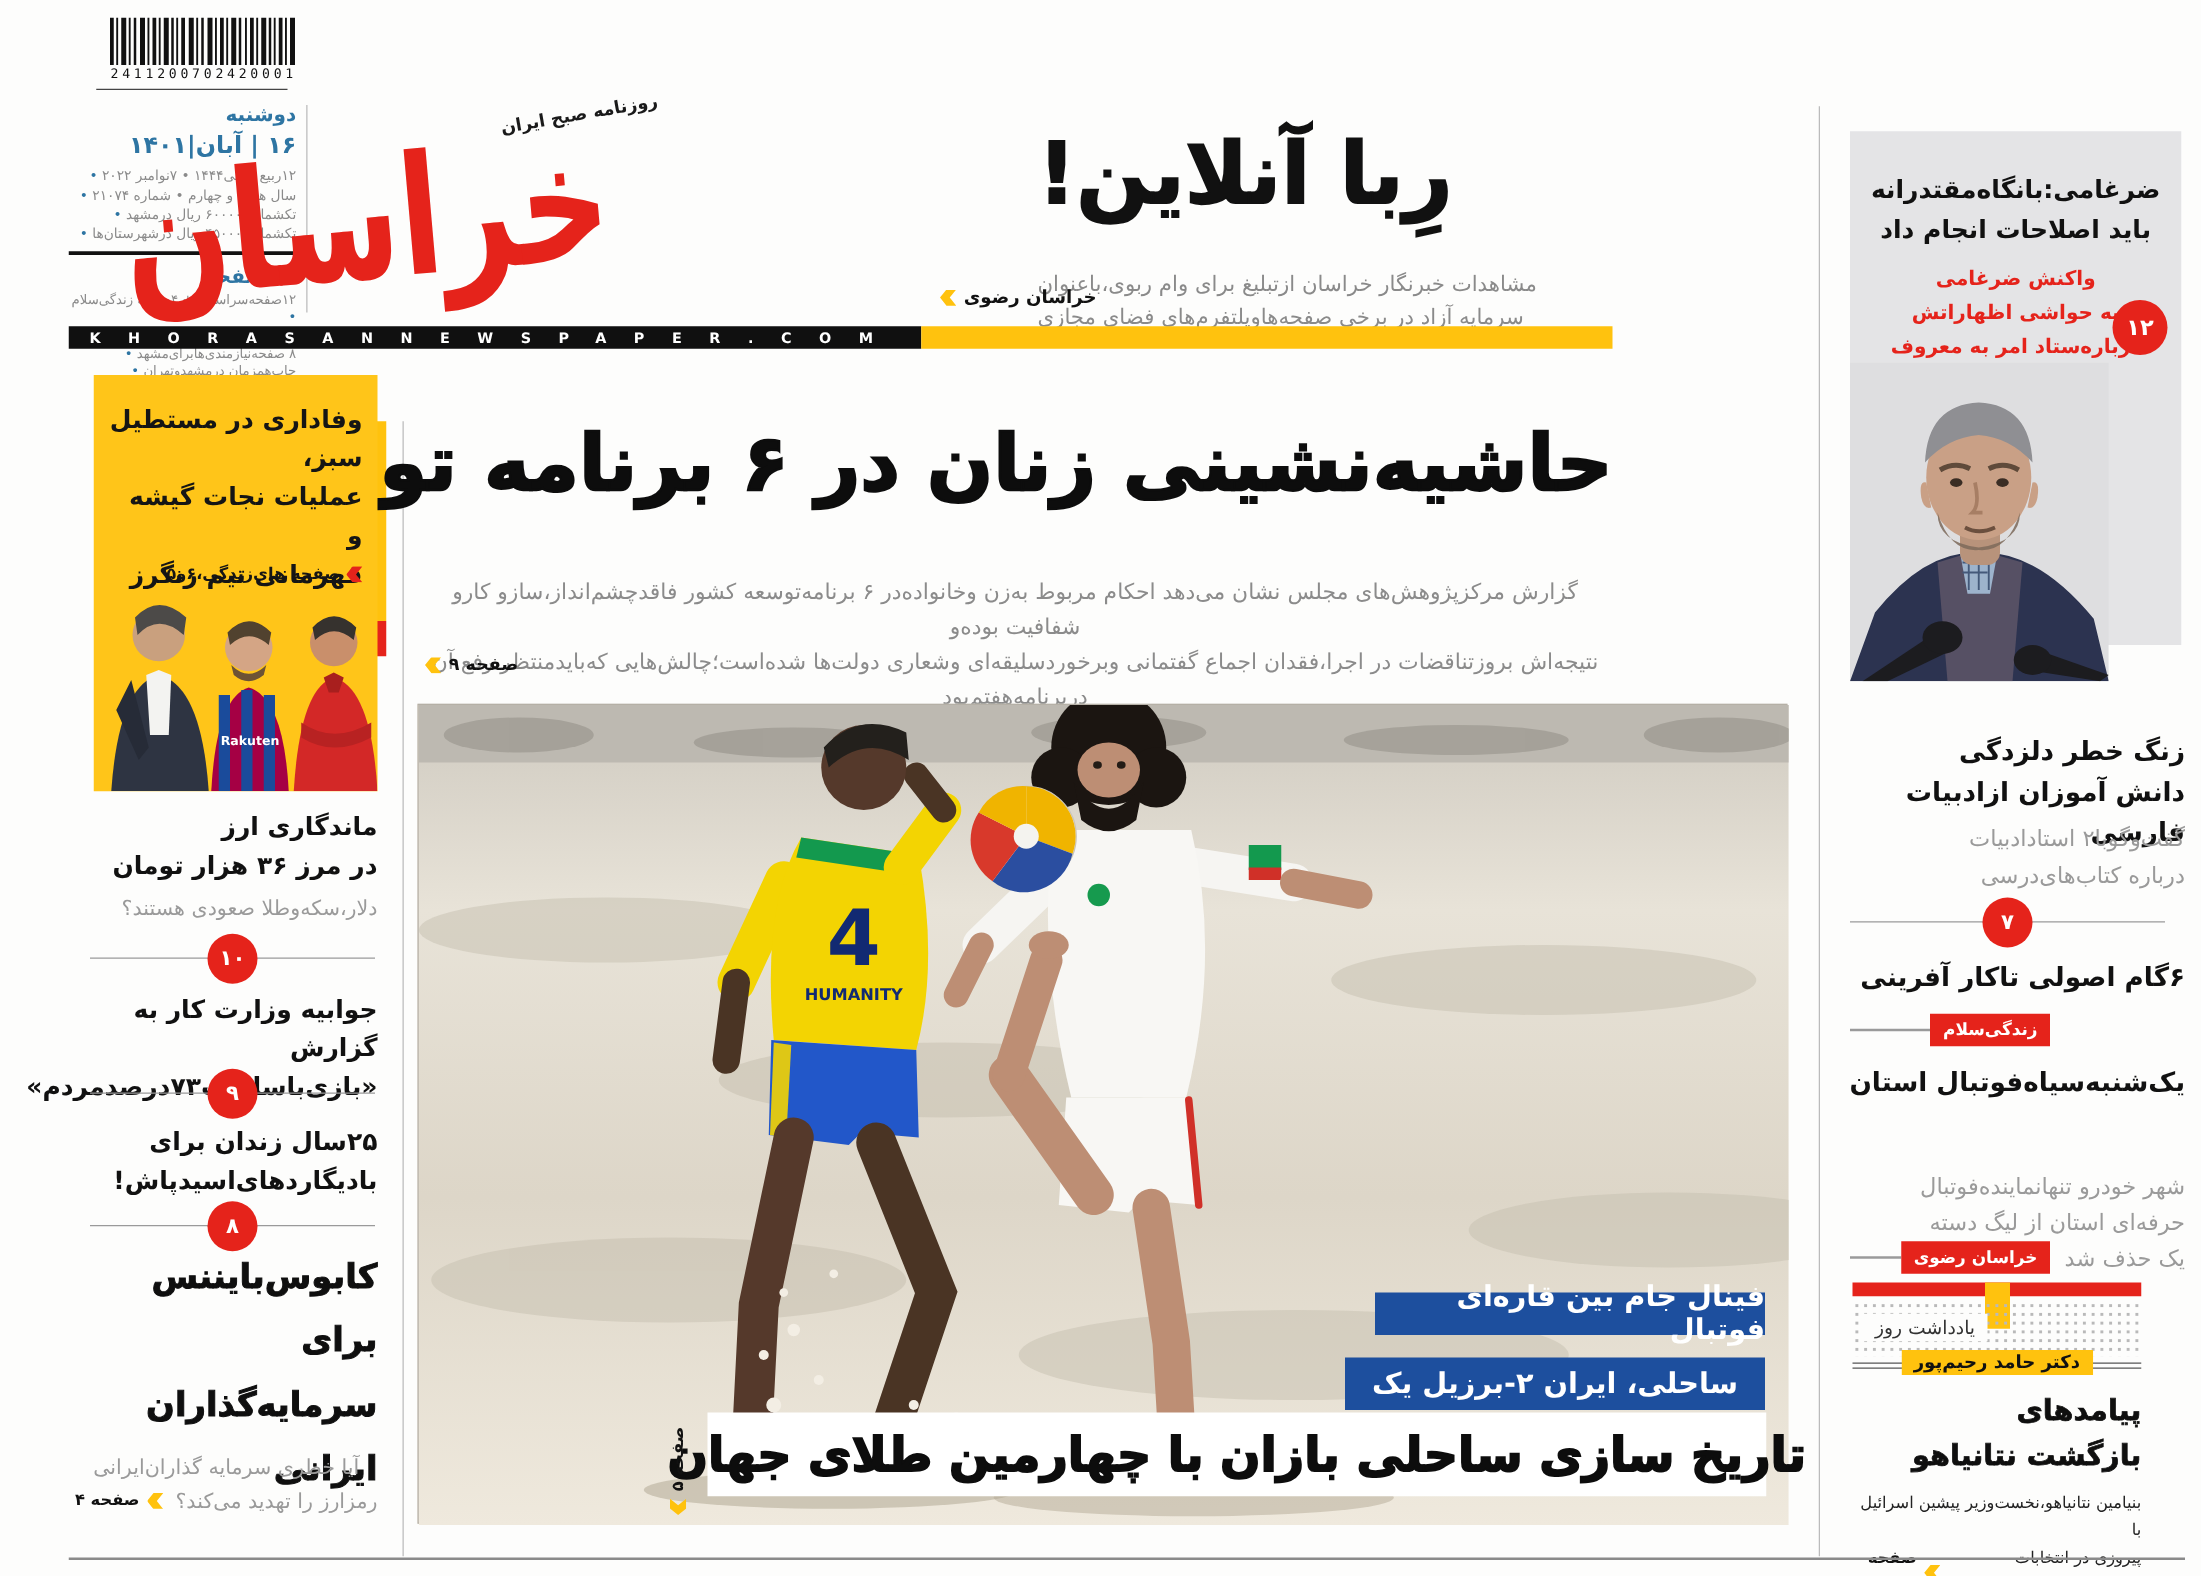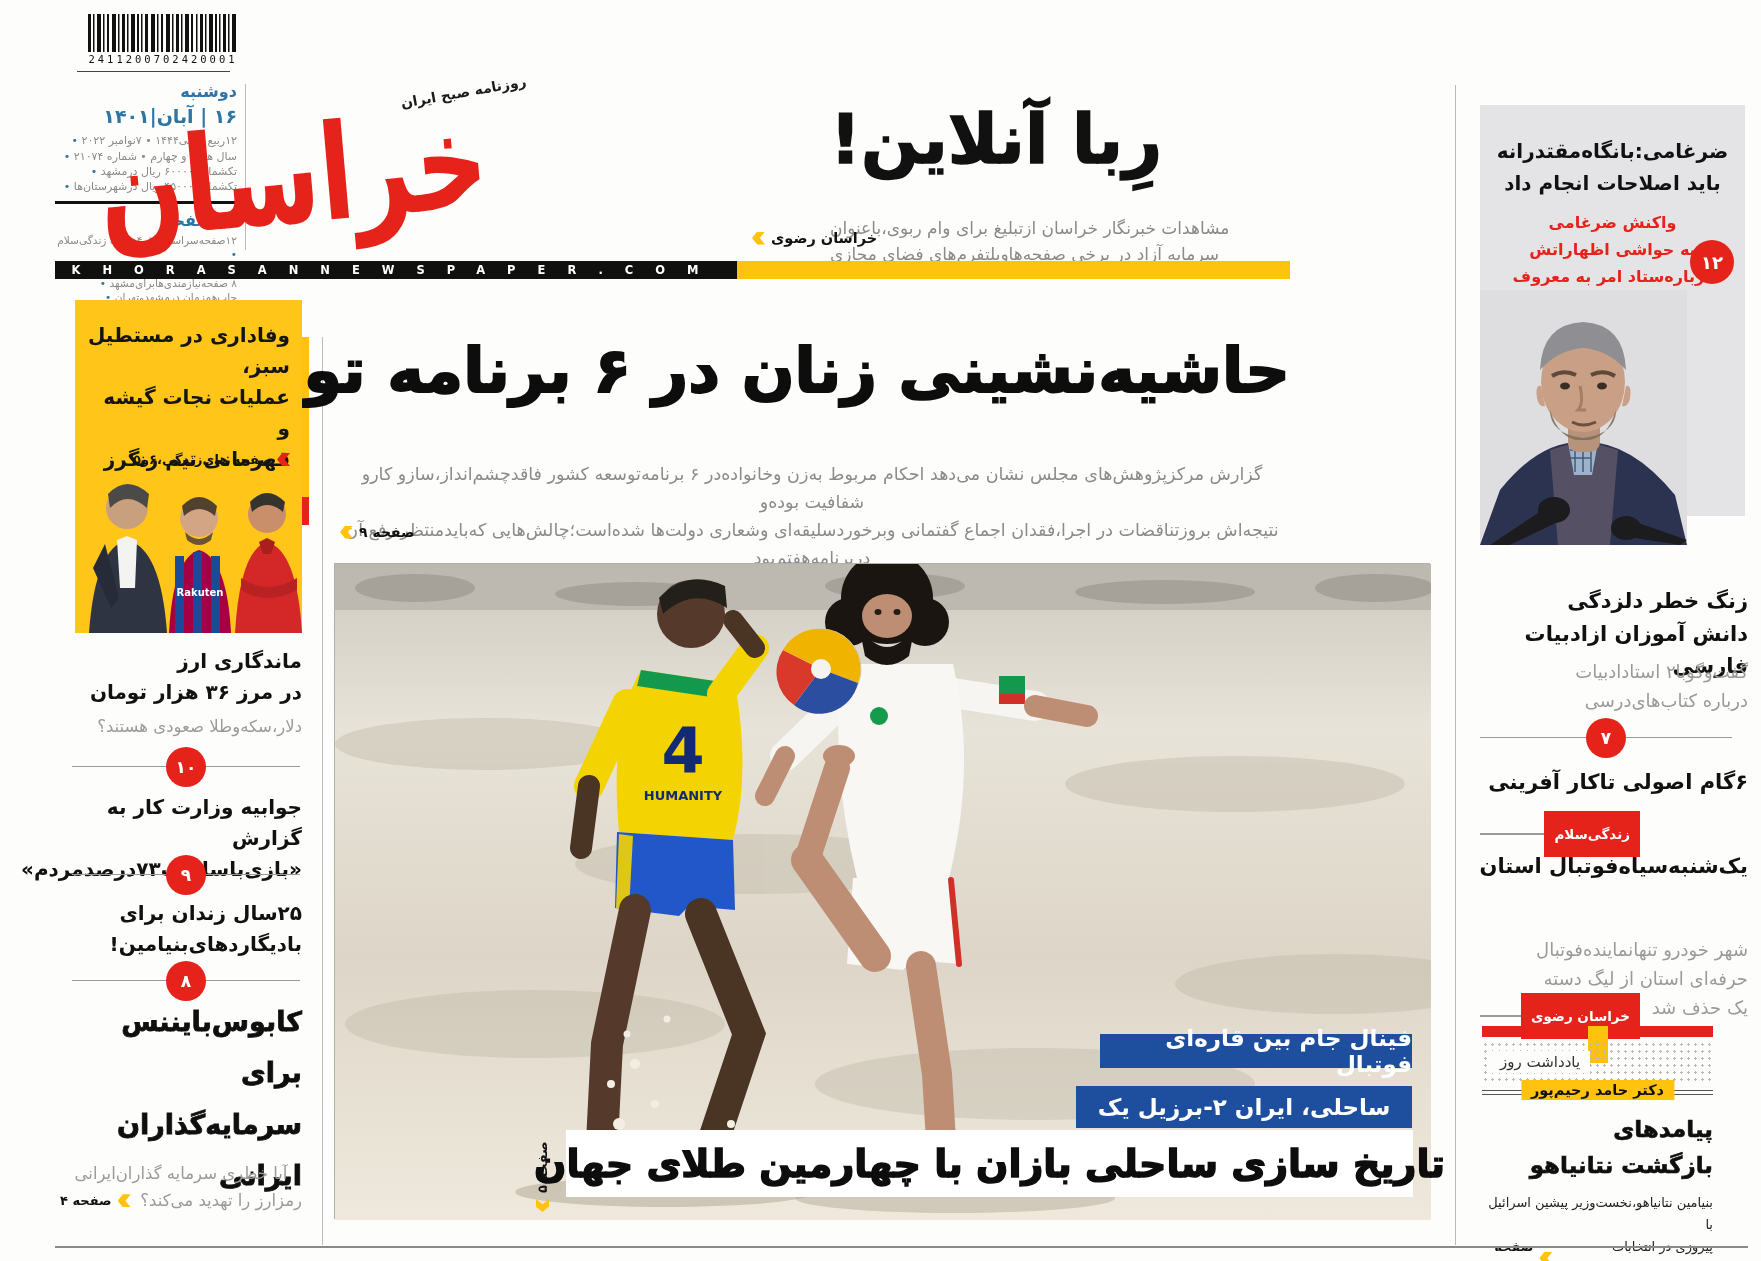--- a/index.html
+++ b/index.html
@@ -70,21 +70,21 @@
   .rvline{left:1455px;top:85px;height:1160px;}
   .graybox{left:1480px;top:105px;width:265px;height:411px;background:#e4e4e6;text-align:center;padding-top:30px;}
   .gb-title{font-size:20px;font-weight:bold;color:#111;line-height:1.6;}
   .gb-sub{margin-top:10px;font-size:16px;font-weight:bold;color:#e5231b;line-height:1.7;}
   .badge12{left:1690px;top:240px;width:44px;height:44px;border-radius:50%;background:#e5231b;color:#fff;font-size:18px;font-weight:bold;display:flex;align-items:center;justify-content:center;}
   .portrait{left:1480px;top:290px;width:207px;height:255px;}
   .rcol-title{left:1470px;width:278px;text-align:right;font-size:21px;font-weight:bold;color:#111;line-height:1.55;}
   .rcol-sub{left:1470px;width:278px;text-align:right;font-size:18px;color:#9a9a9a;line-height:1.6;}
   .bsep{display:flex;align-items:center;}
   .bsep .line{height:1.5px;background:#9a9a9a;flex:1;}
-  .bsep .badge{background:#e5231b;color:#fff;font-size:13.5px;font-weight:bold;padding:13px 10px;line-height:1.5;}
+  .bsep .badge{background:#e5231b;color:#fff;font-size:13.5px;font-weight:bold;padding:3px 10px;line-height:1.5;}
   .bsep .sp{width:105px;}
   .noteredbar{left:1482px;top:1026px;width:231px;height:11px;background:#e5231b;}
   .noteyellow{left:1588px;top:1026px;width:20px;height:37px;background:#ffc20e;}
   .notedots{left:1482px;top:1041px;width:231px;height:44px;background-image:radial-gradient(#b9b9b9 1.2px,transparent 1.4px);background-size:7px 7px;}
   .notelabel{position:absolute;left:8px;top:10px;background:#fdfdfc;padding:2px 10px;font-size:15px;color:#333;}
   .authorline{left:1482px;top:1090px;width:231px;height:5px;border-top:1.5px solid #555;border-bottom:1.5px solid #555;}
   .authorbadge{left:50%;top:-11px;transform:translateX(-50%);background:#ffc20e;color:#111;font-size:14.5px;font-weight:bold;padding:2px 10px;white-space:nowrap;position:absolute;}
   .notetitle{left:1482px;top:1112px;width:231px;text-align:right;font-size:23px;font-weight:bold;color:#0f0f0f;line-height:1.55;-webkit-text-stroke:0.6px #0f0f0f;}
   .notebody{left:1482px;top:1192px;width:231px;text-align:right;font-size:13px;color:#222;line-height:1.7;}
   .noterow{display:flex;justify-content:space-between;align-items:center;}
@@ -430,21 +430,21 @@
   <div class="abs lcol-title rtl" style="top:792px;">
     <div>جوابیه وزارت کار به گزارش</div>
     <div>«بازی‌باسلامت۷۳درصدمردم»</div>
   </div>
   <div class="abs sep" style="left:72px;top:874px;width:228px;">
     <div class="sepnum">۹</div>
   </div>
 
   <div class="abs lcol-title rtl" style="top:898px;">
     <div>۲۵سال زندان برای</div>
-    <div>بادیگاردهای‌بنیامین!</div>
+    <div>بادیگاردهای‌اسیدپاش!</div>
   </div>
   <div class="abs sep" style="left:72px;top:980px;width:228px;">
     <div class="sepnum">۸</div>
   </div>
 
   <div class="abs bigtitle rtl">
     <div>کابوس‌بایننس</div>
     <div>برای سرمایه‌گذاران</div>
     <div>ایرانی</div>
   </div>

